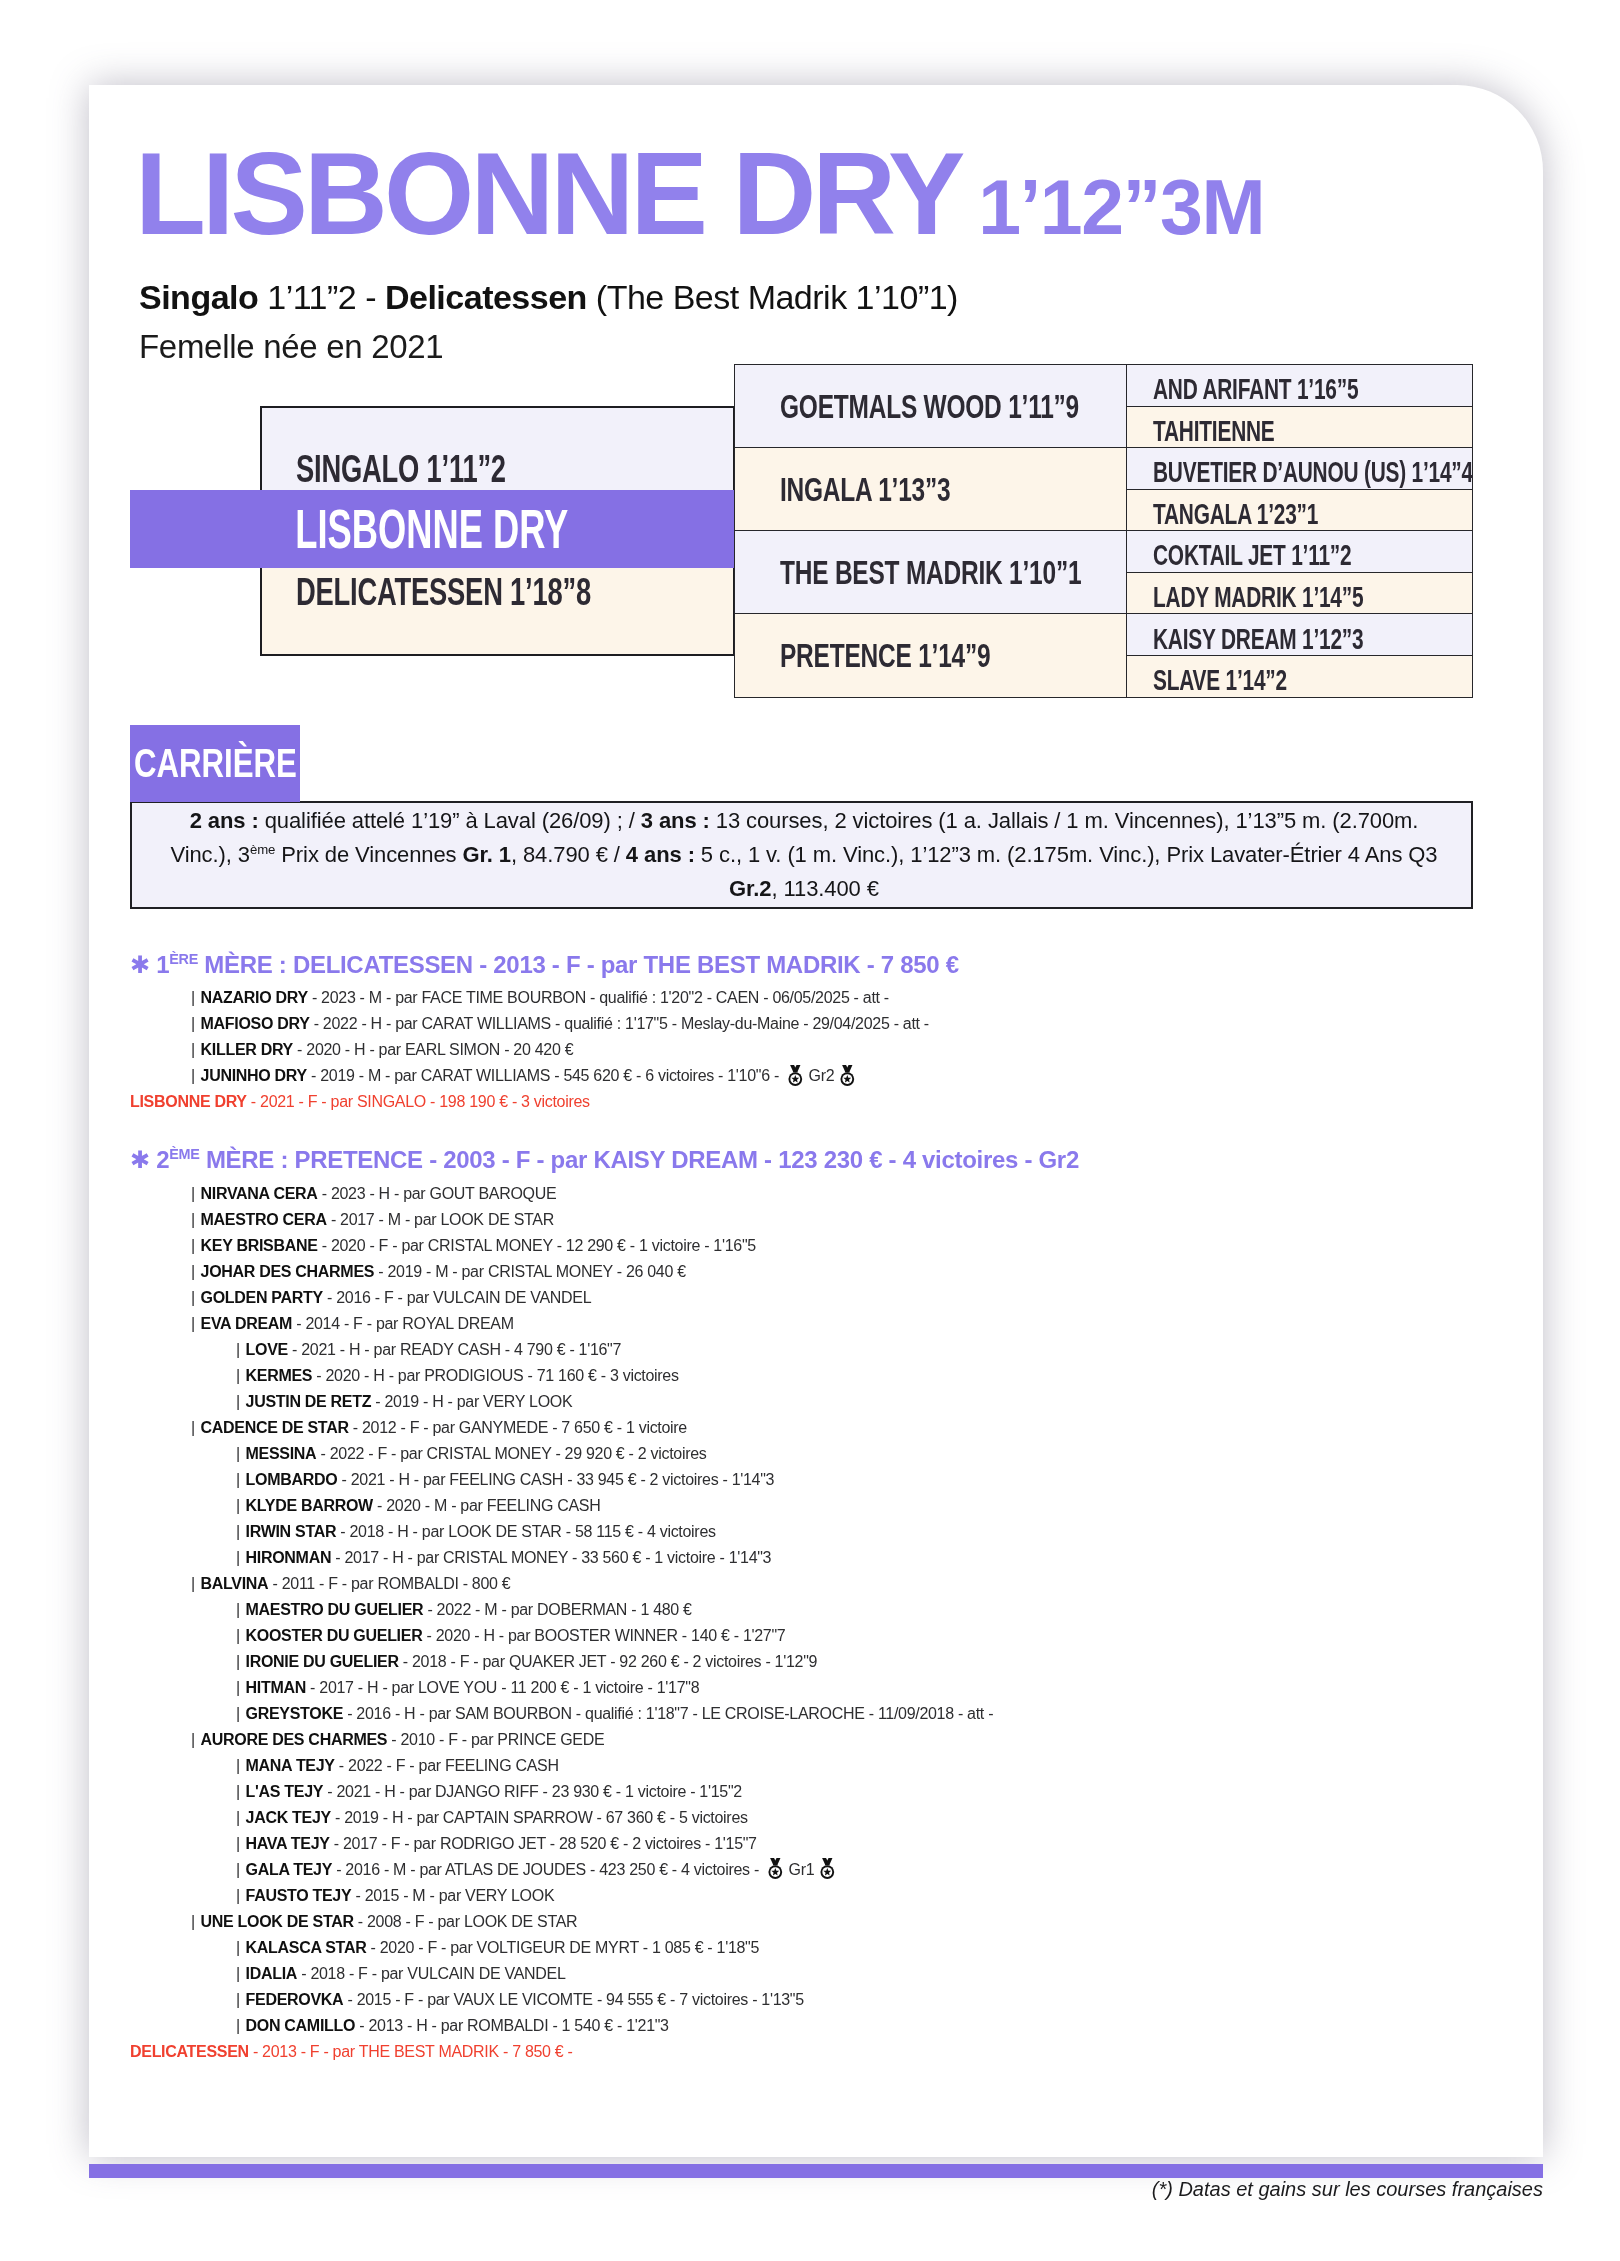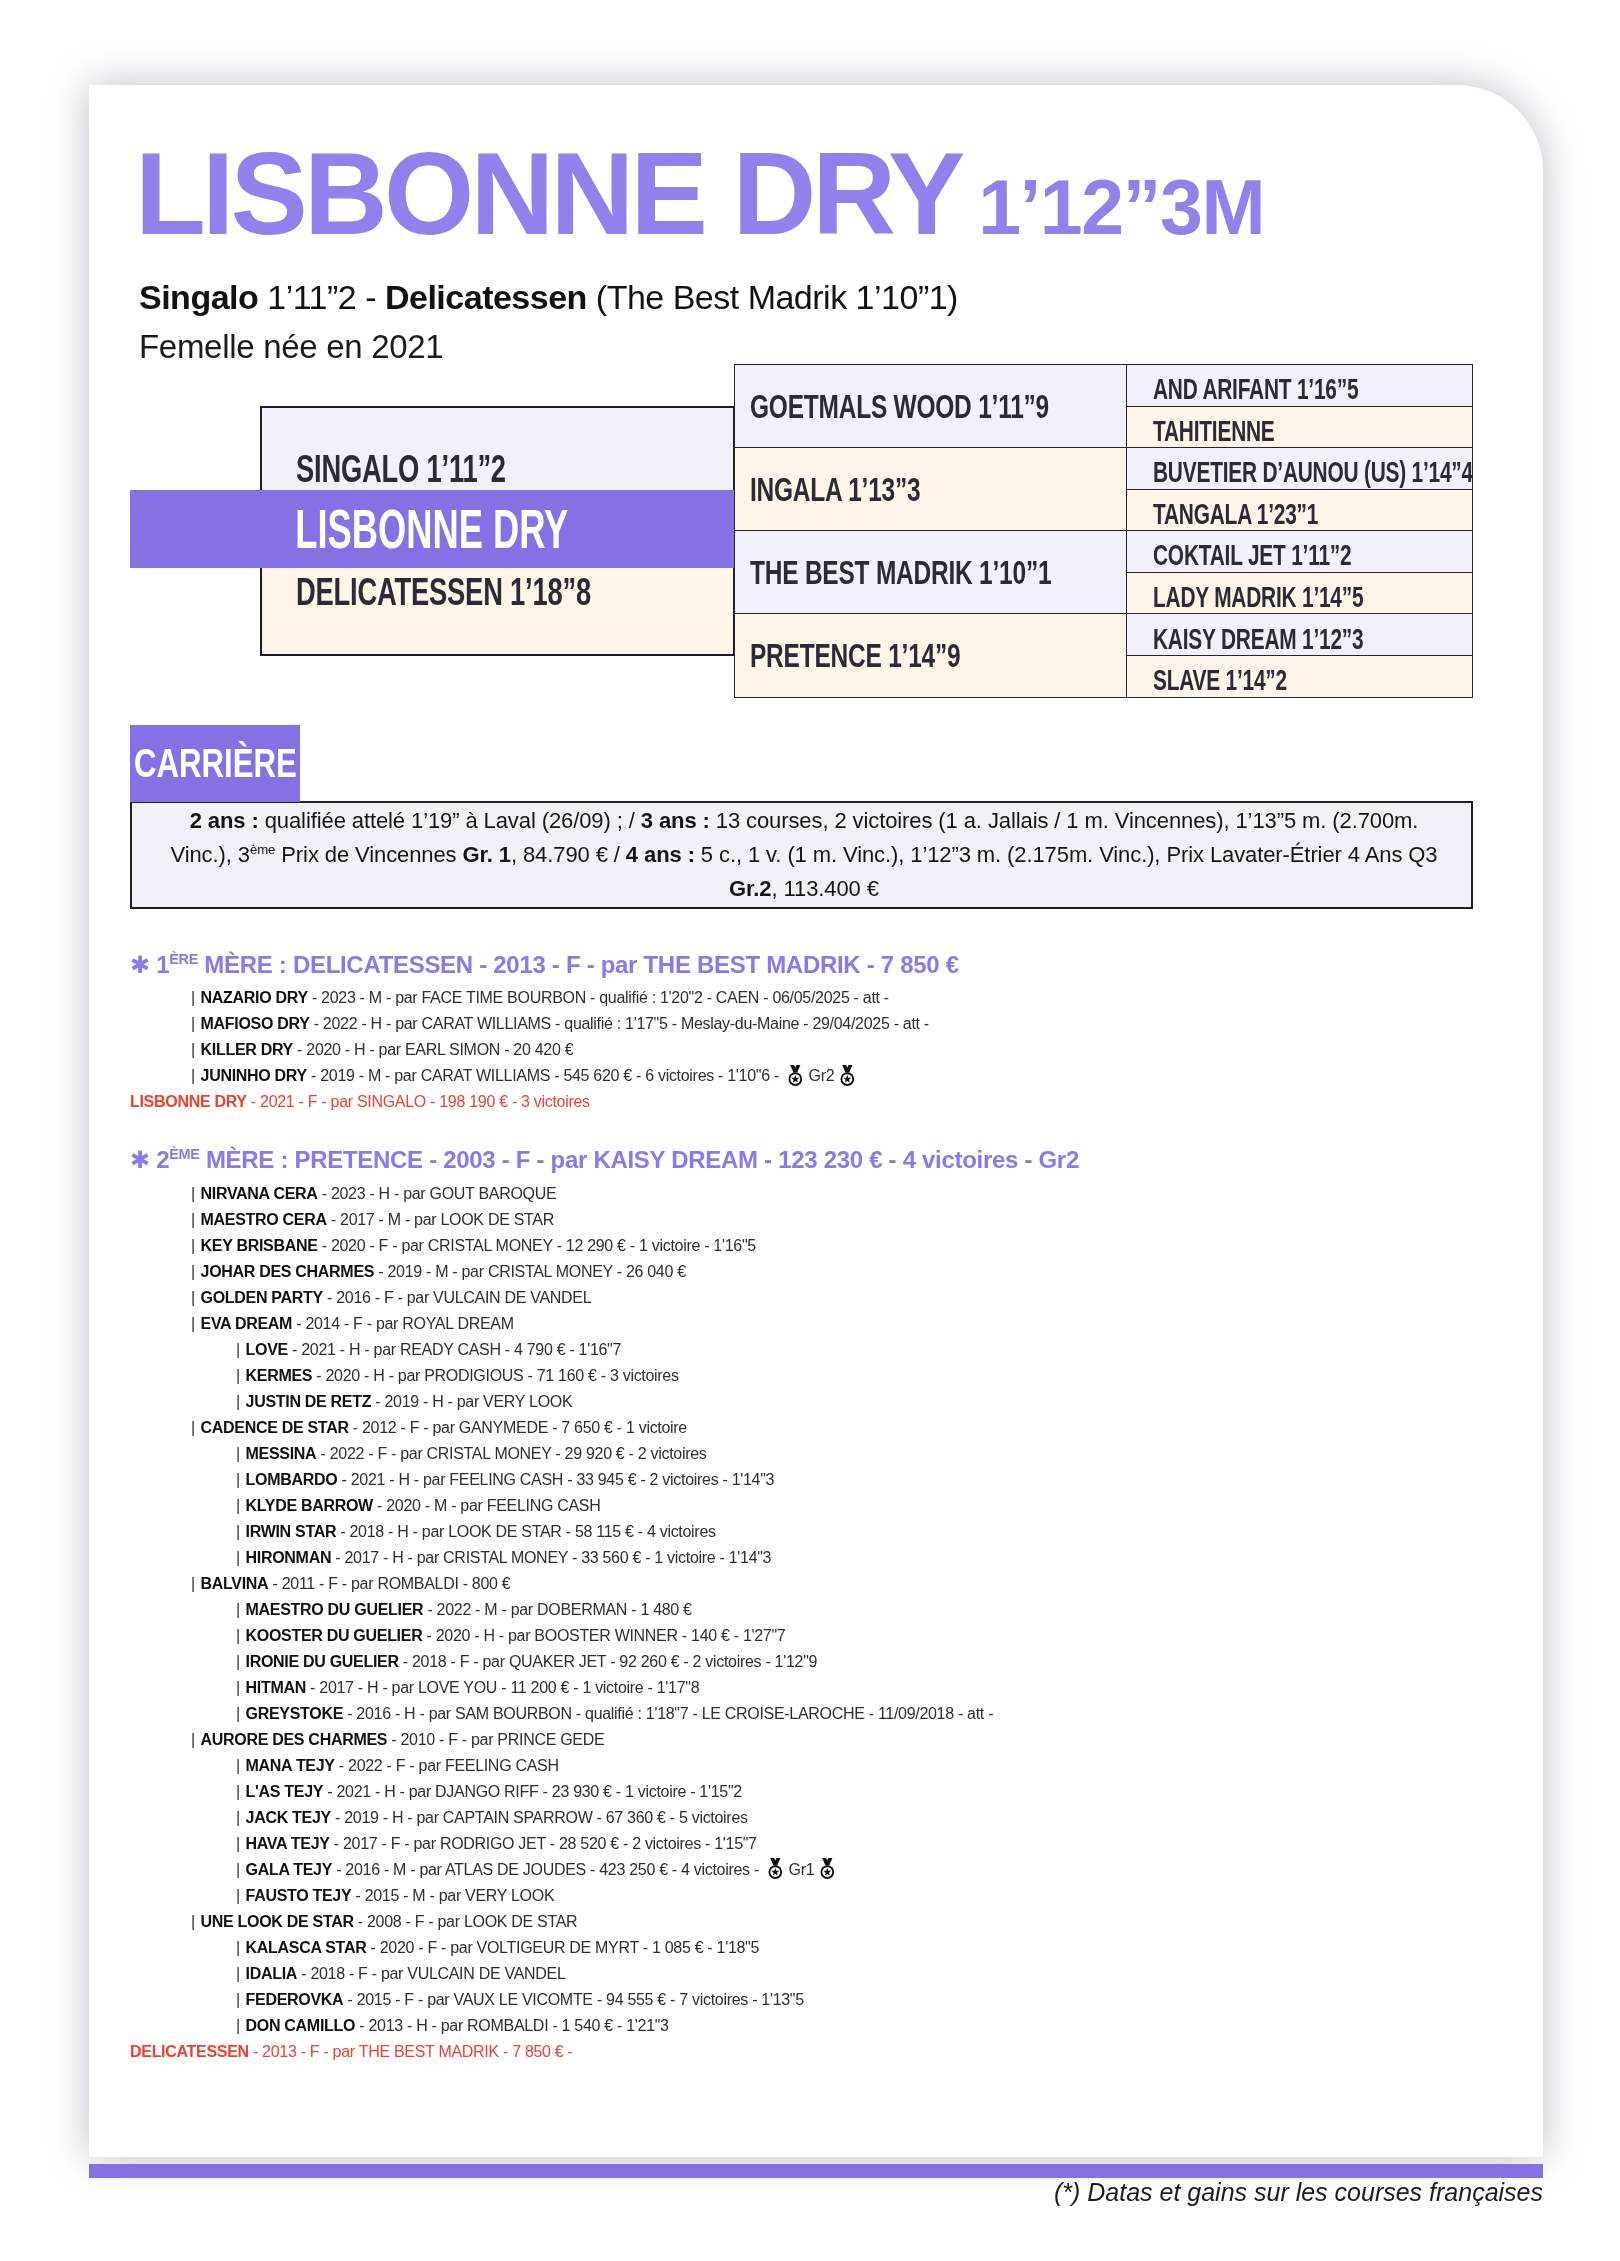--- a/index.html
+++ b/index.html
@@ -21,21 +21,21 @@
   
   .ped{position:absolute;left:41px;top:279px;width:1343px;height:334px;}
   .ped-left{position:absolute;left:130px;top:42px;width:475px;height:250px;border:2.6px solid #1d1d21;
             display:flex;flex-direction:column;z-index:1;background:#fff;}
   .prow{flex:1;display:flex;align-items:center;padding-left:34px;}
   .t-lavender{background:var(--lavender);} .t-cream{background:var(--cream);}
   .ped-band{position:absolute;left:0;top:126px;width:604px;height:78px;background:var(--accent);
             z-index:3;display:flex;align-items:center;justify-content:center;}
   .band-txt{color:#fff;font-size:55px;font-weight:700;display:inline-block;transform:scaleX(.66);white-space:nowrap;}
   .ped-mid{position:absolute;left:604px;top:0;width:394px;height:100%;display:flex;flex-direction:column;z-index:2;}
-  .mcell{flex:1;border:1.9px solid #27272b;margin-top:-1.9px;display:flex;align-items:center;padding-left:15px;}
+  .mcell{flex:1;border:1.9px solid #27272b;margin-top:-1.9px;display:flex;align-items:center;padding-left:45px;}
   .mcell:first-child{margin-top:0;}
   .ped-right{position:absolute;left:996px;top:0;width:347px;height:100%;display:flex;flex-direction:column;z-index:2;}
   .rcell{flex:1;border:1.9px solid #27272b;margin-top:-1.9px;display:flex;align-items:flex-end;padding-left:25.5px;}
   .rcell:first-child{margin-top:0;}
   .cond{display:inline-block;transform:scaleX(.72);transform-origin:left center;white-space:nowrap;
         letter-spacing:-0.3px;color:#2d2a33;}
   .ped-left .cond{font-size:38px;font-weight:700;}
   .mcell .cond{font-size:34px;font-weight:700;}
   .rcell .cond{font-size:29px;font-weight:600;}
   
@@ -53,21 +53,21 @@
   .fam-header{font-size:24px;font-weight:700;color:var(--purple-head);letter-spacing:-0.3px;margin-bottom:6.4px;white-space:nowrap;}
   .fam-line{font-size:16px;line-height:26px;color:#2e2e30;letter-spacing:-0.3px;white-space:nowrap;}
   .fam-line .n{font-weight:700;color:#101010;}
   .fam-line.red .n,.fam-line.red .rest{color:var(--red);}
   .indent-0{padding-left:0;} .indent-1{padding-left:61px;} .indent-2{padding-left:106px;}
   .bar{margin-right:5.7px;color:#2e2e30;font-weight:400;}
   .medal{vertical-align:-5.7px;margin:0 3.8px;}
   .medal-label{margin:0 1.3px;}
   
   .footer-bar{position:absolute;left:89px;top:2164px;width:1454px;height:14px;background:var(--accent);}
-  .footer-note{position:absolute;right:77px;top:2178px;font-size:25px;font-style:italic;color:var(--ink);}
+  .footer-note{position:absolute;right:77px;top:2178px;font-size:20px;font-style:italic;color:var(--ink);}
 </style>
 </head>
 <body>
 
 <div class="page">
   <div class="card">
 
     <div class="title-row">
       <span class="title">LISBONNE DRY</span><span class="title-record">1’12”3M</span>
     </div>

